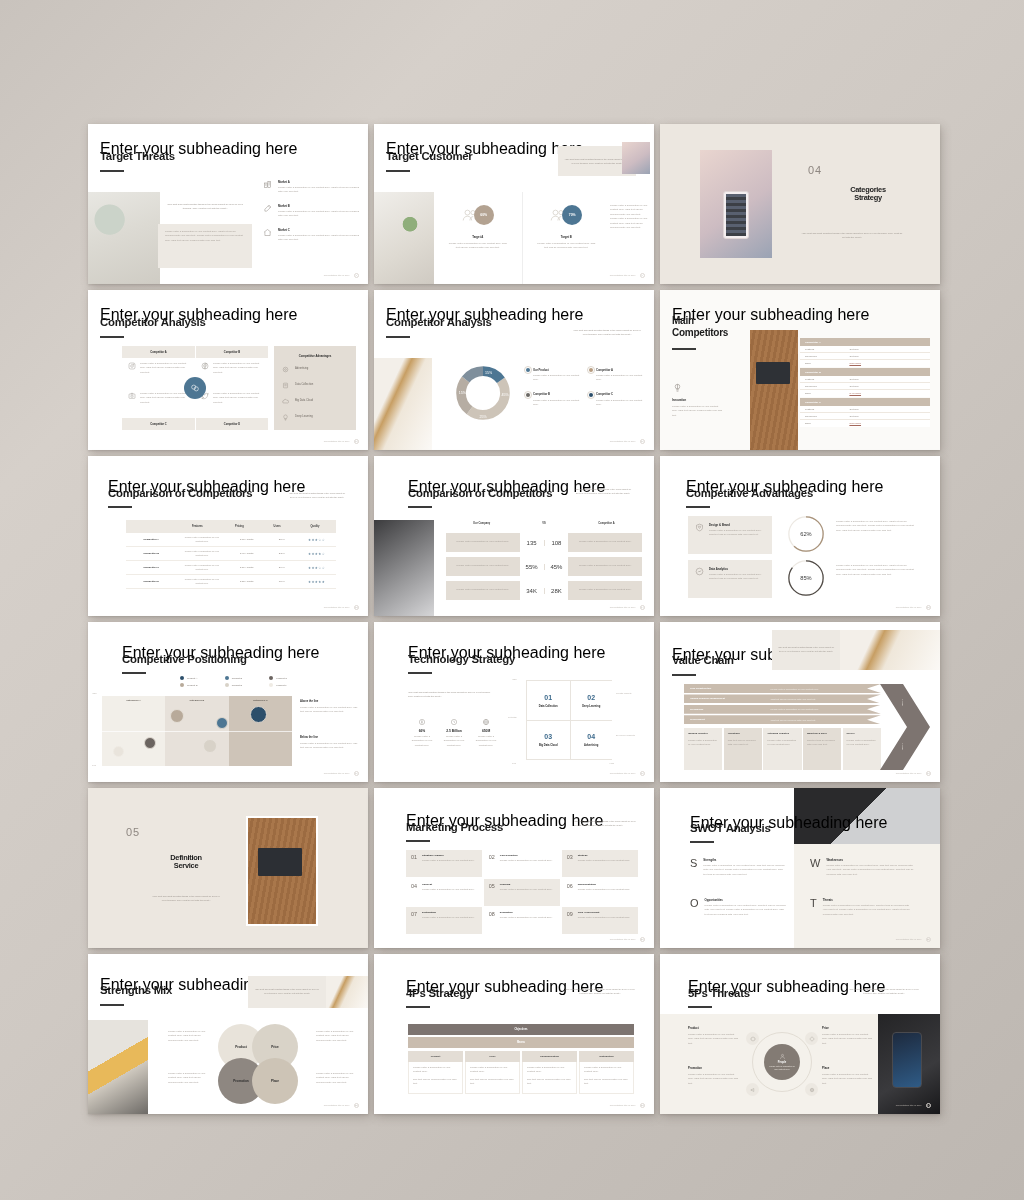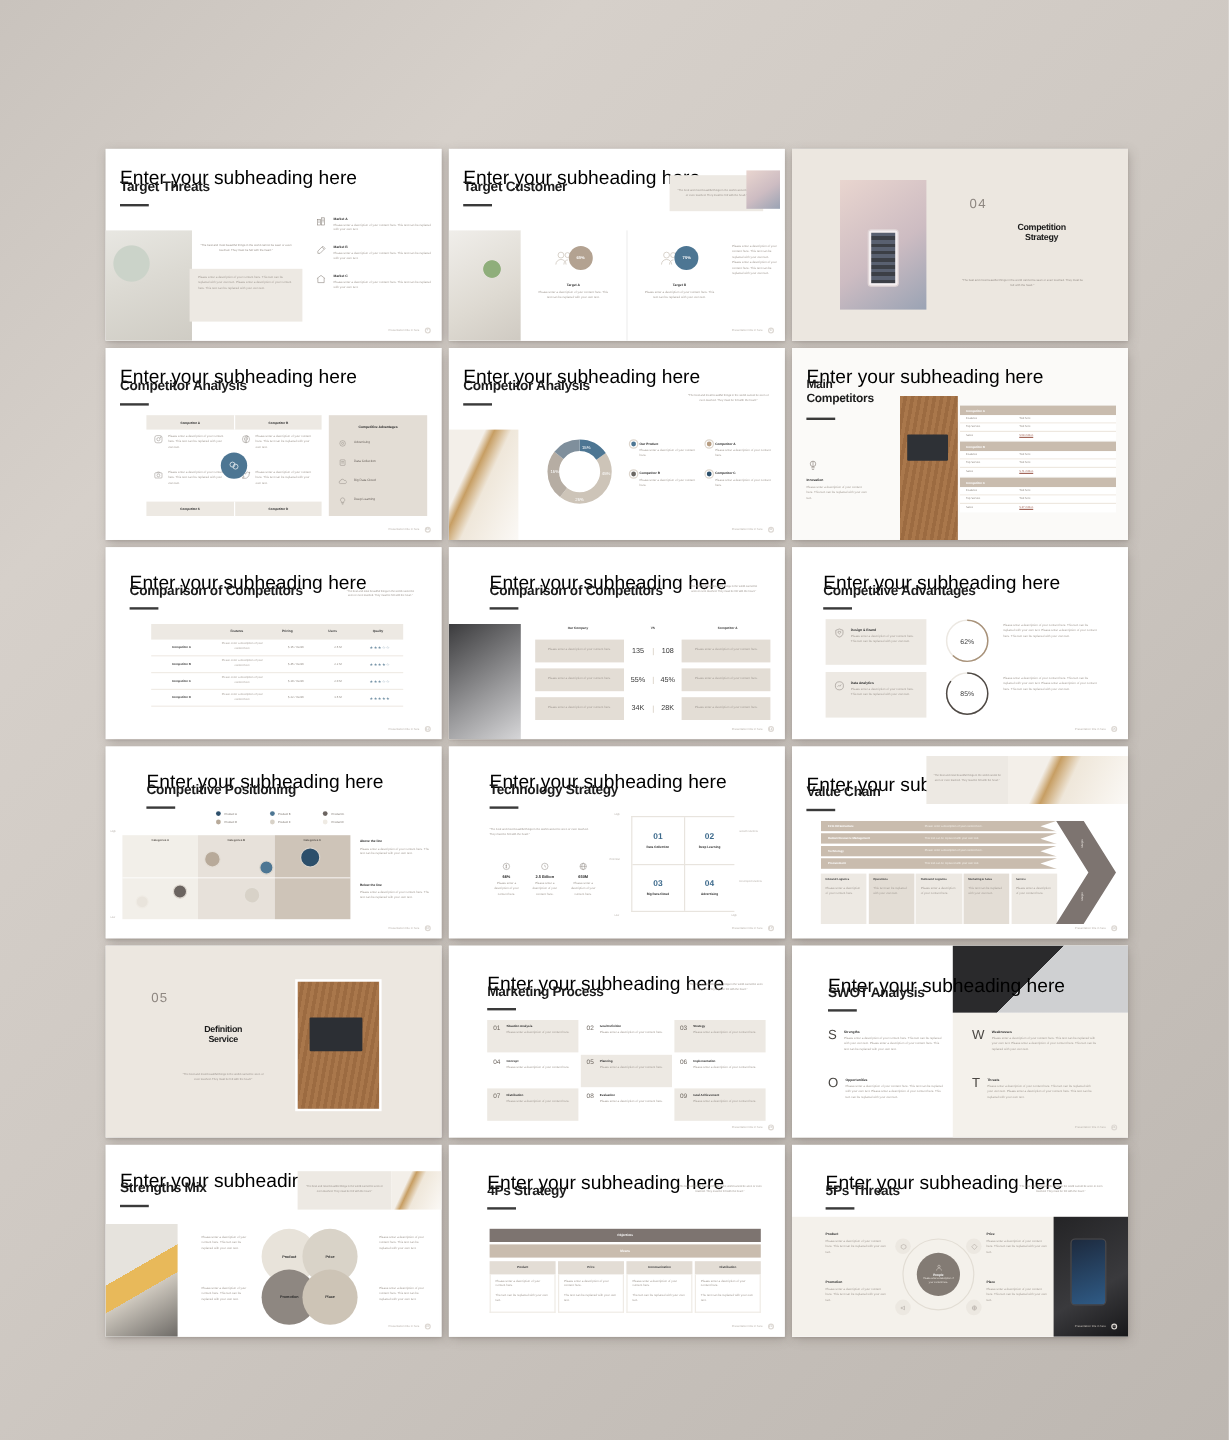--- a/index.html
+++ b/index.html
@@ -181,21 +181,21 @@
 
   <div class="slide">
     <div class="slide-inner" style="background:#ece7e0">
       <div class="ph ph-phone" style="position:absolute;left:40px;top:26px;width:72px;height:108px">
         <div style="position:absolute;left:50%;top:38%;transform:translateX(-50%);width:26px;height:48px;background:#f4eef0;border-radius:3px;border:.8px solid #e0d5d6">
           <div style="position:absolute;inset:2px;background:repeating-linear-gradient(0deg,#3c3f46 0 3px,#596070 3px 6px)"></div>
         </div>
       </div>
       <div style="position:absolute;left:148px;top:40px;font-size:11px;color:#8e8781;letter-spacing:1px">04</div>
       <div style="position:absolute;left:160px;top:62px;text-align:center;width:96px">
-        <div class="title" style="font-size:7.4px">Competition</div>
+        <div class="title" style="font-size:7.4px">Categories</div>
         <div class="title" style="font-size:7.4px">Strategy</div>
       </div>
       <div class="quote" style="position:absolute;left:140px;top:108px;width:104px;font-size:2.4px">"The best and most beautiful things in the world cannot be seen or even touched. They must be felt with the heart."</div>
     </div>
   </div>
 
   <div class="slide">
     <div class="slide-inner" style="background:#fff">
       <div style="position:absolute;left:12px;top:16px">Enter your subheading here</div>
       <div class="title t-lg" style="position:absolute;left:12px;top:26px">Competitor Analysis</div>

